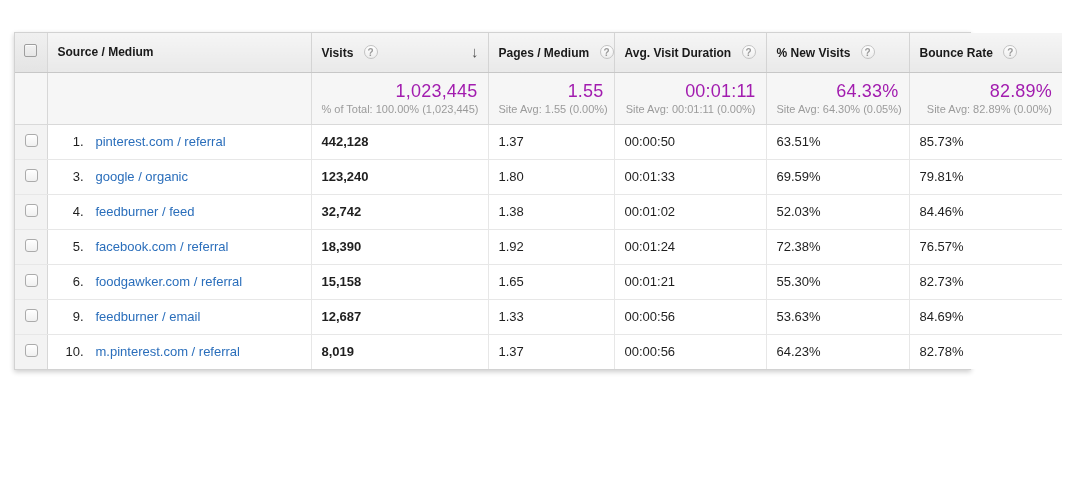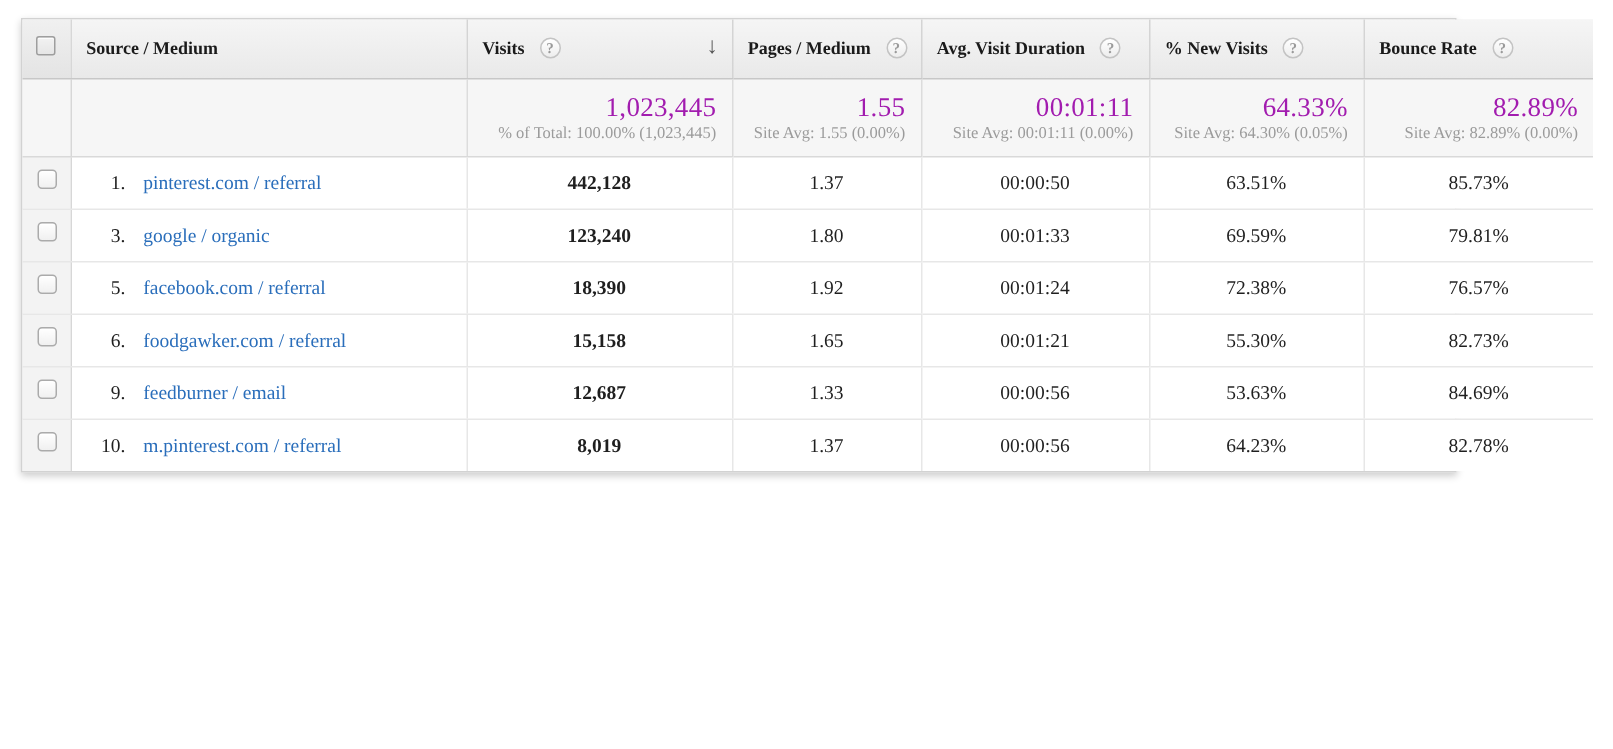--- a/index.html
+++ b/index.html
@@ -12,26 +12,25 @@
   * { box-sizing: border-box; }
   html, body {
     margin: 0; padding: 0;
     width: 1075px; height: 499px;
     background: #fff;
     overflow: hidden;
     font-family: "Liberation Sans", sans-serif;
   }
   .photo {
     position: absolute;
-    left: 14px; top: 12px;
+    left: 14px; top: 32px;
     width: 957px;
     background: #fff;
     border: 1px solid #d2d2d2;
     box-shadow: 0 2px 5px rgba(0,0,0,0.20);
-    font-family: Liberation Serif, serif;
   }
   
   .photo::before, .photo::after {
     content: "";
     position: absolute;
     z-index: -1;
     bottom: 9px;
     width: 47%;
     height: 28px;
     box-shadow: 0 16px 11px rgba(0,0,0,0.42);
@@ -142,21 +141,21 @@
     border-left: 1px solid var(--row-border);
     font-size: 13px;
     color: #1f1f1f;
     padding: 0 10px;
     vertical-align: middle;
     background: #fff;
     white-space: nowrap;
   }
   tr.data-row td:first-child { border-left: none; background-color: #f3f3f3; }
   tr.data-row:last-child td { border-bottom: none; }
-  td.num { text-align: center; }
+  td.num { text-align: left; }
   td.visits { font-weight: bold; color: #000; }
   .rank {
     display: inline-block;
     width: 26px;
     text-align: right;
     margin-right: 12px;
     color: #1f1f1f;
   }
   a.src-link {
     color: var(--link);
@@ -248,20 +247,29 @@
           <td class="cb-col"><span class="checkbox"></span></td>
           <td><span class="rank">3.</span><a class="src-link">google / organic</a></td>
           <td class="num visits">123,240</td>
           <td class="num">1.80</td>
           <td class="num">00:01:33</td>
           <td class="num">69.59%</td>
           <td class="num">79.81%</td>
         </tr>
         <tr class="data-row">
           <td class="cb-col"><span class="checkbox"></span></td>
+          <td><span class="rank">4.</span><a class="src-link">feedburner / feed</a></td>
+          <td class="num visits">32,742</td>
+          <td class="num">1.38</td>
+          <td class="num">00:01:02</td>
+          <td class="num">52.03%</td>
+          <td class="num">84.46%</td>
+        </tr>
+        <tr class="data-row">
+          <td class="cb-col"><span class="checkbox"></span></td>
           <td><span class="rank">5.</span><a class="src-link">facebook.com / referral</a></td>
           <td class="num visits">18,390</td>
           <td class="num">1.92</td>
           <td class="num">00:01:24</td>
           <td class="num">72.38%</td>
           <td class="num">76.57%</td>
         </tr>
         <tr class="data-row">
           <td class="cb-col"><span class="checkbox"></span></td>
           <td><span class="rank">6.</span><a class="src-link">foodgawker.com / referral</a></td>

